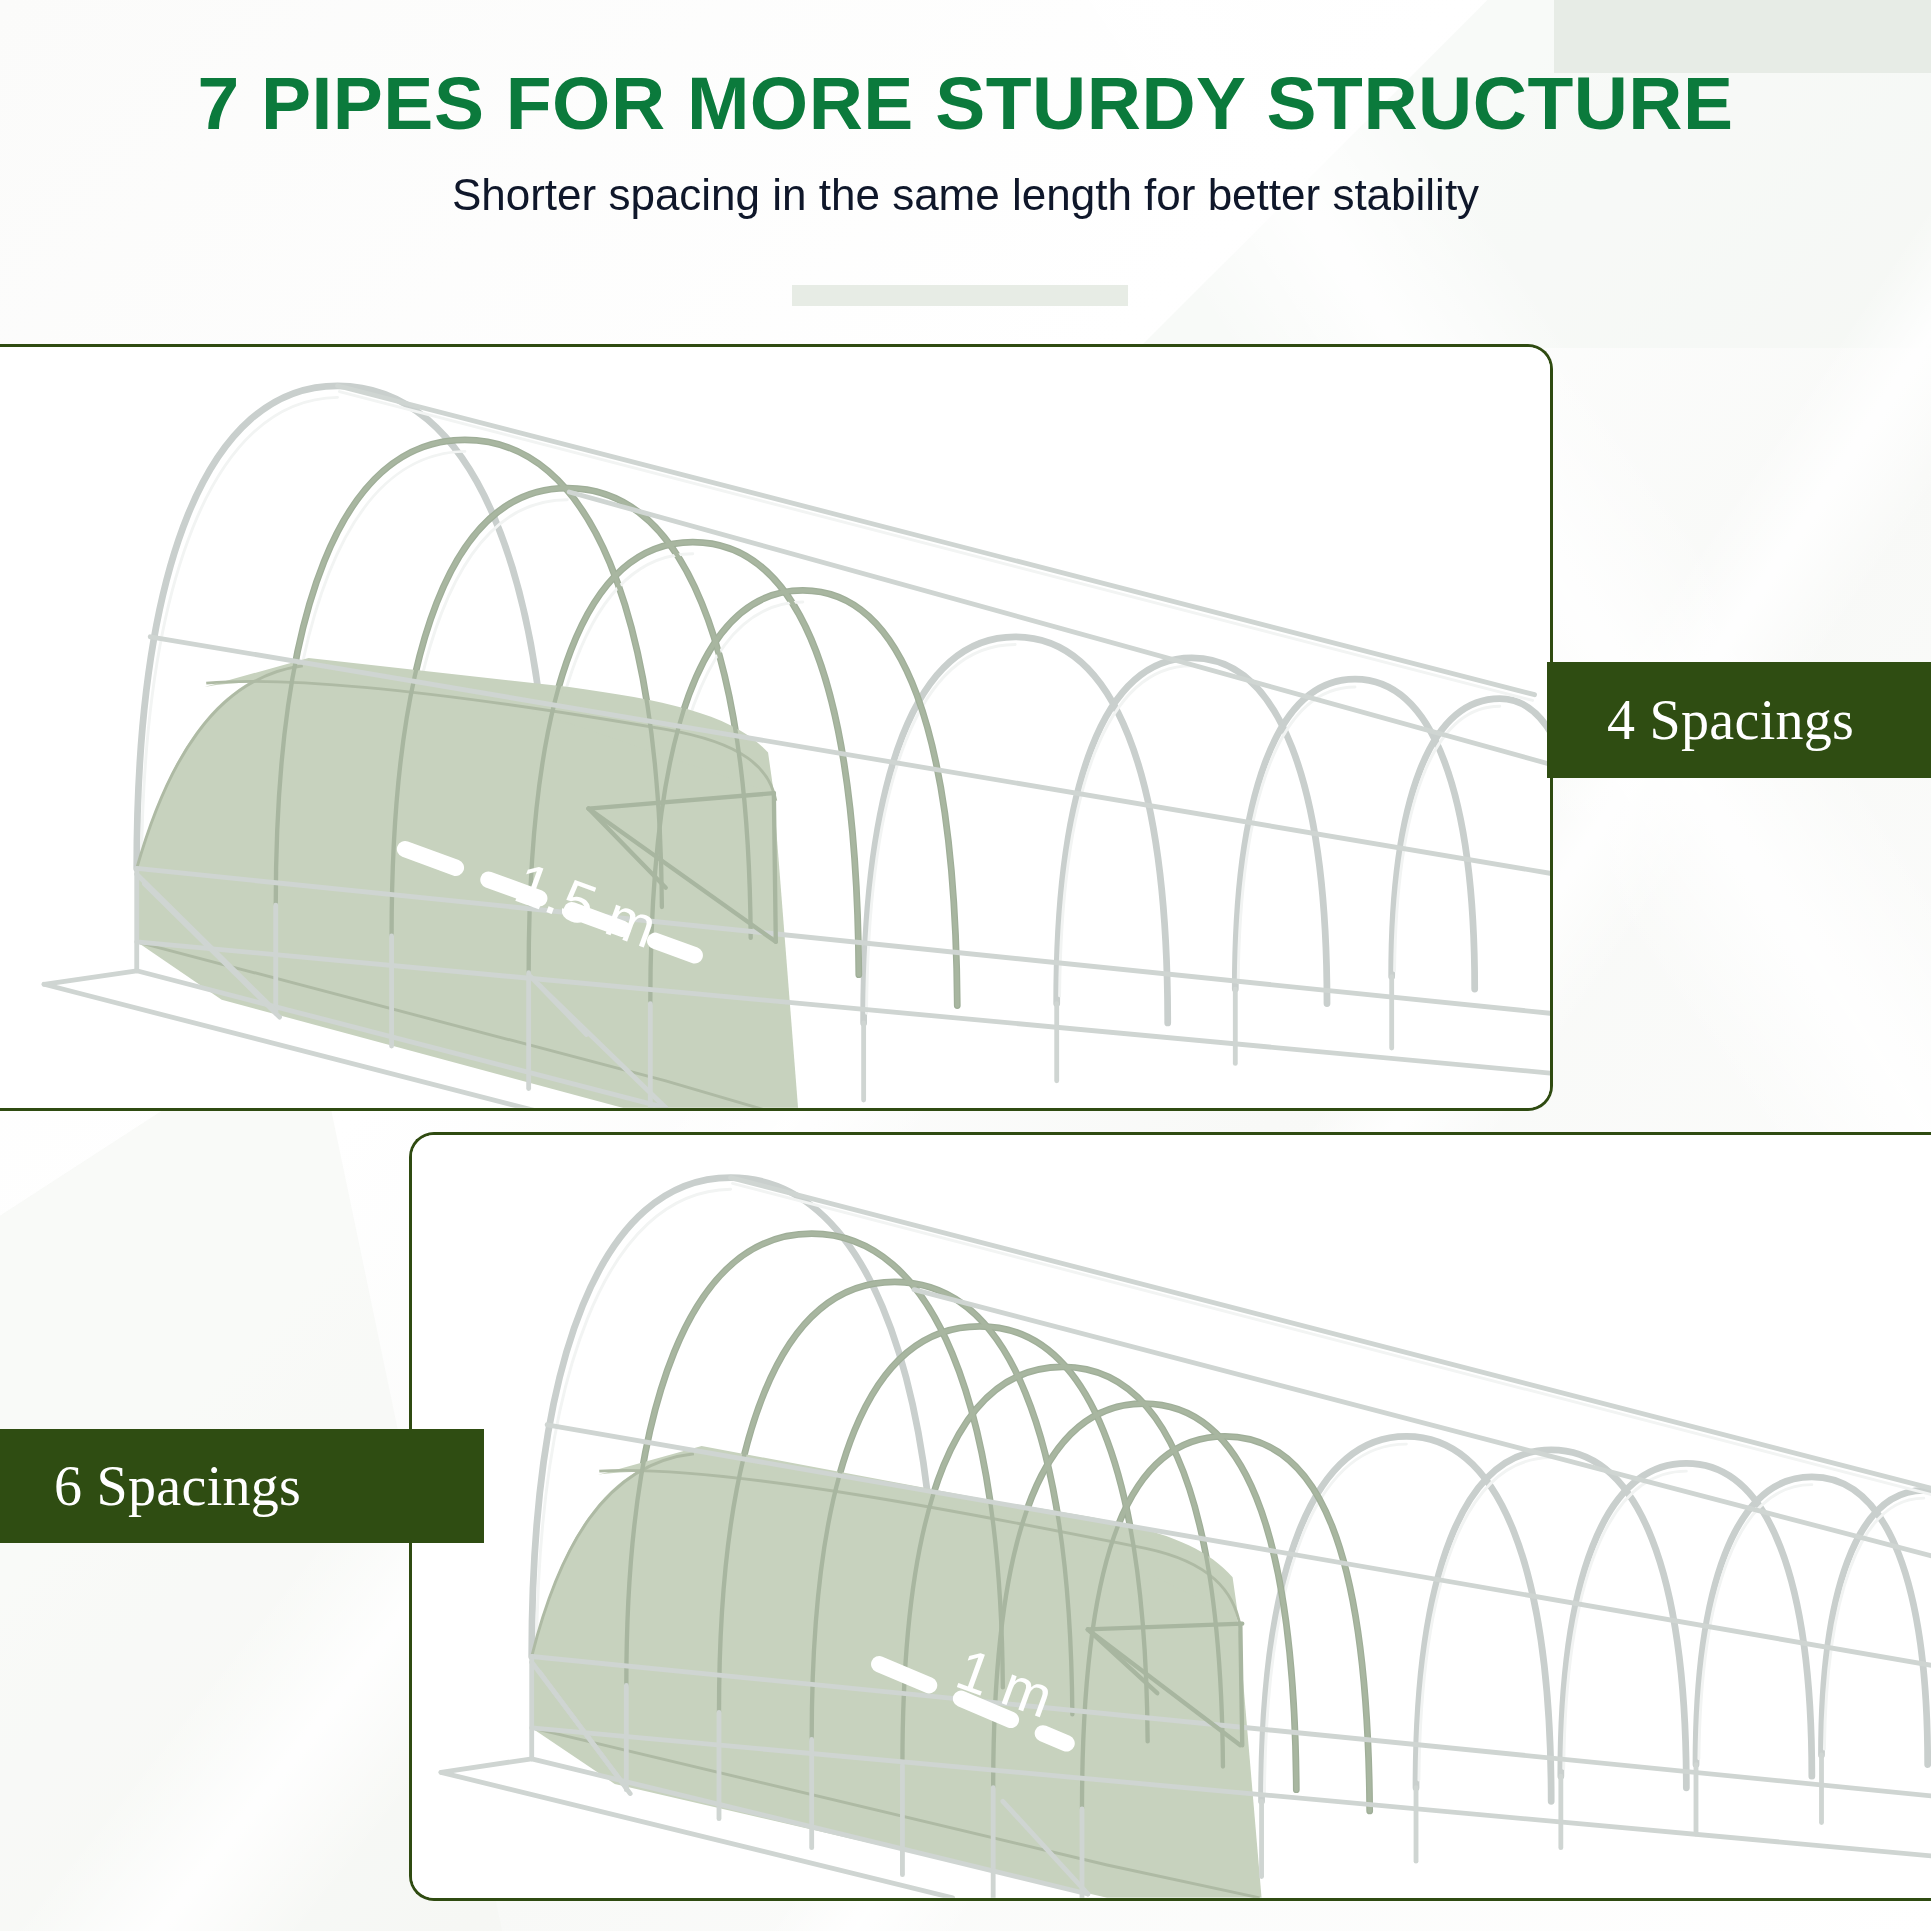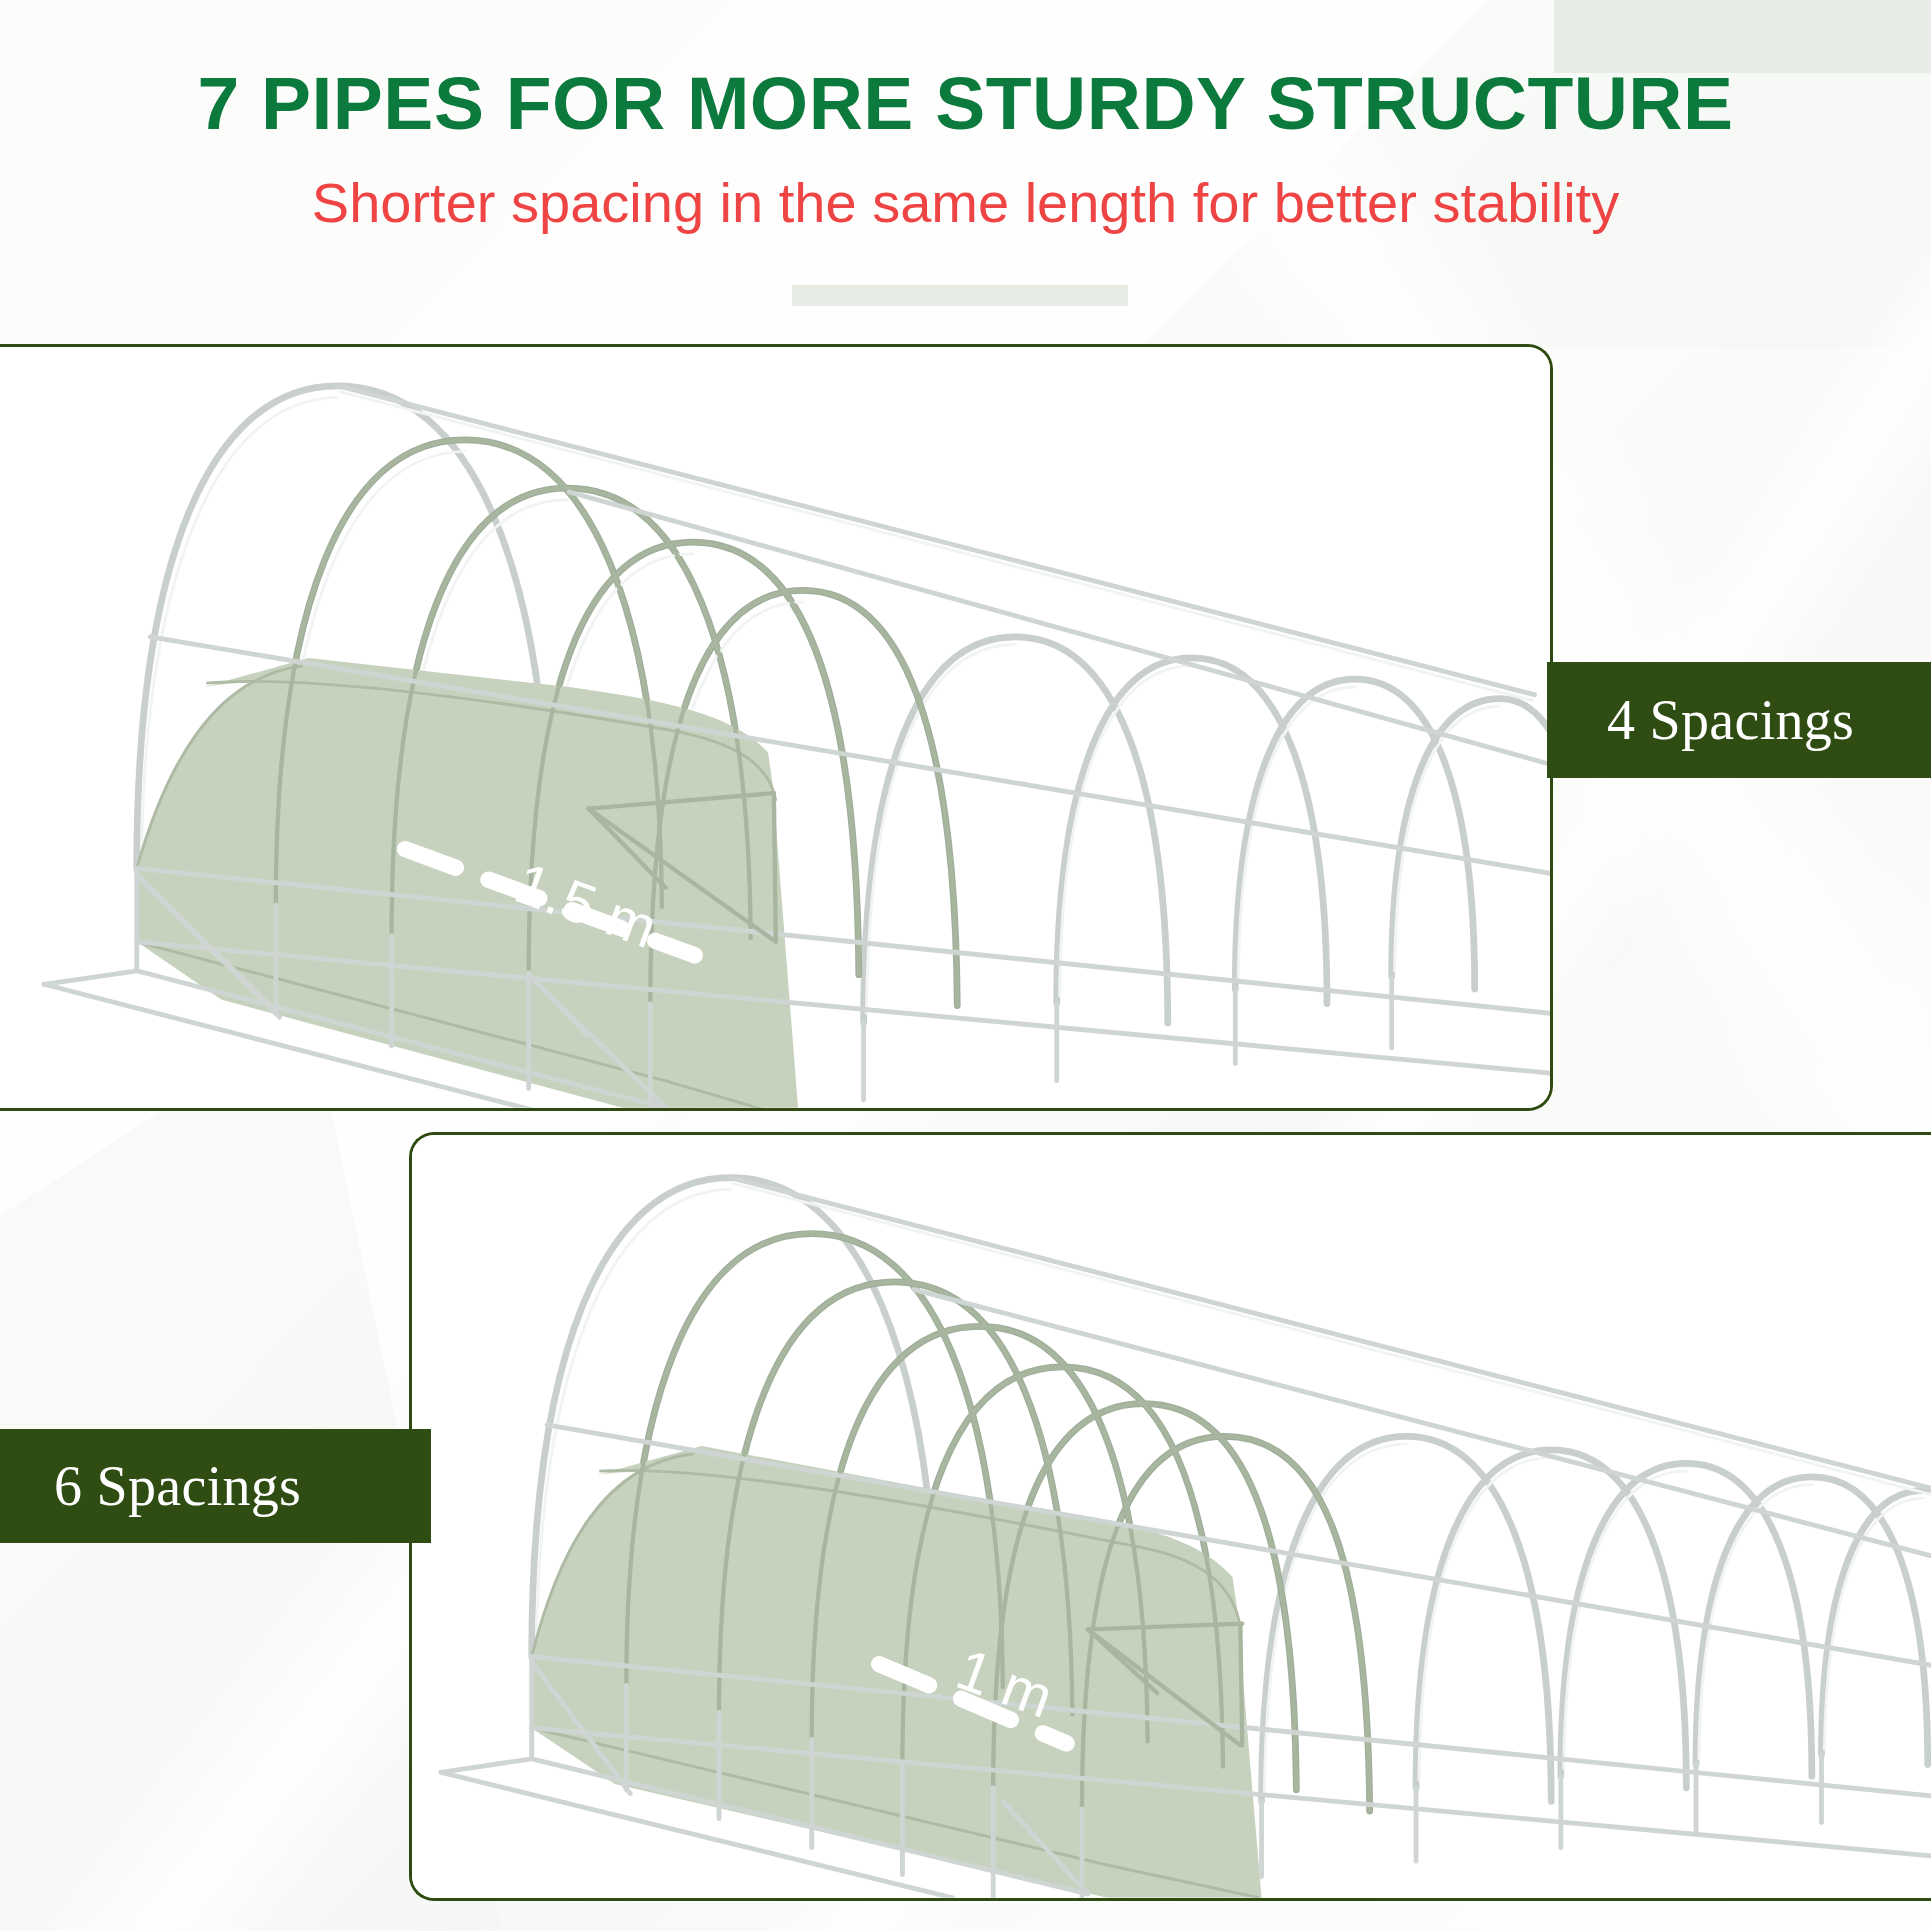--- a/index.html
+++ b/index.html
@@ -30,39 +30,39 @@
 
   
   .header{position:absolute;left:0;top:0;width:1931px;height:328px;}
   .title{
     position:absolute;left:0;top:60px;width:1931px;text-align:center;
     font-size:75px;font-weight:bold;letter-spacing:0.5px;color:#0b7a3c;
     font-family:"Liberation Sans","DejaVu Sans",sans-serif;white-space:nowrap;
   }
   .subtitle{
     position:absolute;left:0;top:170px;width:1931px;text-align:center;
-    font-size:56px;font-weight:normal;color:#ef4444;
+    font-size:44px;font-weight:normal;color:#0f172a;
     font-family:"Liberation Sans","DejaVu Sans",sans-serif;white-space:nowrap;
   }
   .accent-bar{position:absolute;left:792px;top:285px;width:336px;height:21px;background:#e7ece5;}
 
   
   .panel{position:absolute;border:3.9px solid #2f4b11;background:transparent;overflow:hidden;}
   .panel-top{left:-9.7px;top:344px;width:1560px;height:761px;border-radius:0 25px 25px 0;border-left:none;}
   .panel-bottom{left:409px;top:1132px;width:1535px;height:763px;border-radius:25px 0 0 25px;border-right:none;}
   .panel-inner{position:absolute;inset:0;background:#ffffff;}
 
   
   .badge{
     position:absolute;background:#2f4d12;color:#ffffff;
     display:flex;align-items:center;font-size:56px;letter-spacing:0.3px;
     font-family:Liberation Serif, serif;
   }
   .badge-4{left:1547px;top:662px;width:384px;height:116px;padding-left:60px;box-sizing:border-box;}
-  .badge-6{left:0;top:1429px;width:431px;height:114px;padding-left:54px;box-sizing:border-box;}
+  .badge-6{left:0;top:1429px;width:484px;height:114px;padding-left:54px;box-sizing:border-box;}
 
   
   svg{display:block;}
   .pipe{fill:none;stroke:#c9cfcd;stroke-width:7;stroke-linecap:round;}
   .pipe-hi{fill:none;stroke:#f2f4f3;stroke-width:3;stroke-linecap:round;}
   .pipe-thin{fill:none;stroke:#cfd5d2;stroke-width:5;stroke-linecap:round;}
   .pipe-shaded{fill:none;stroke:#9fae98;stroke-width:7;stroke-linecap:round;}
   .pipe-shaded-thin{fill:none;stroke:#a8b6a0;stroke-width:4.5;stroke-linecap:round;}
   .film{fill:#c7d2be;stroke:none;}
   .film-edge{fill:none;stroke:#aebaa4;stroke-width:3;}

